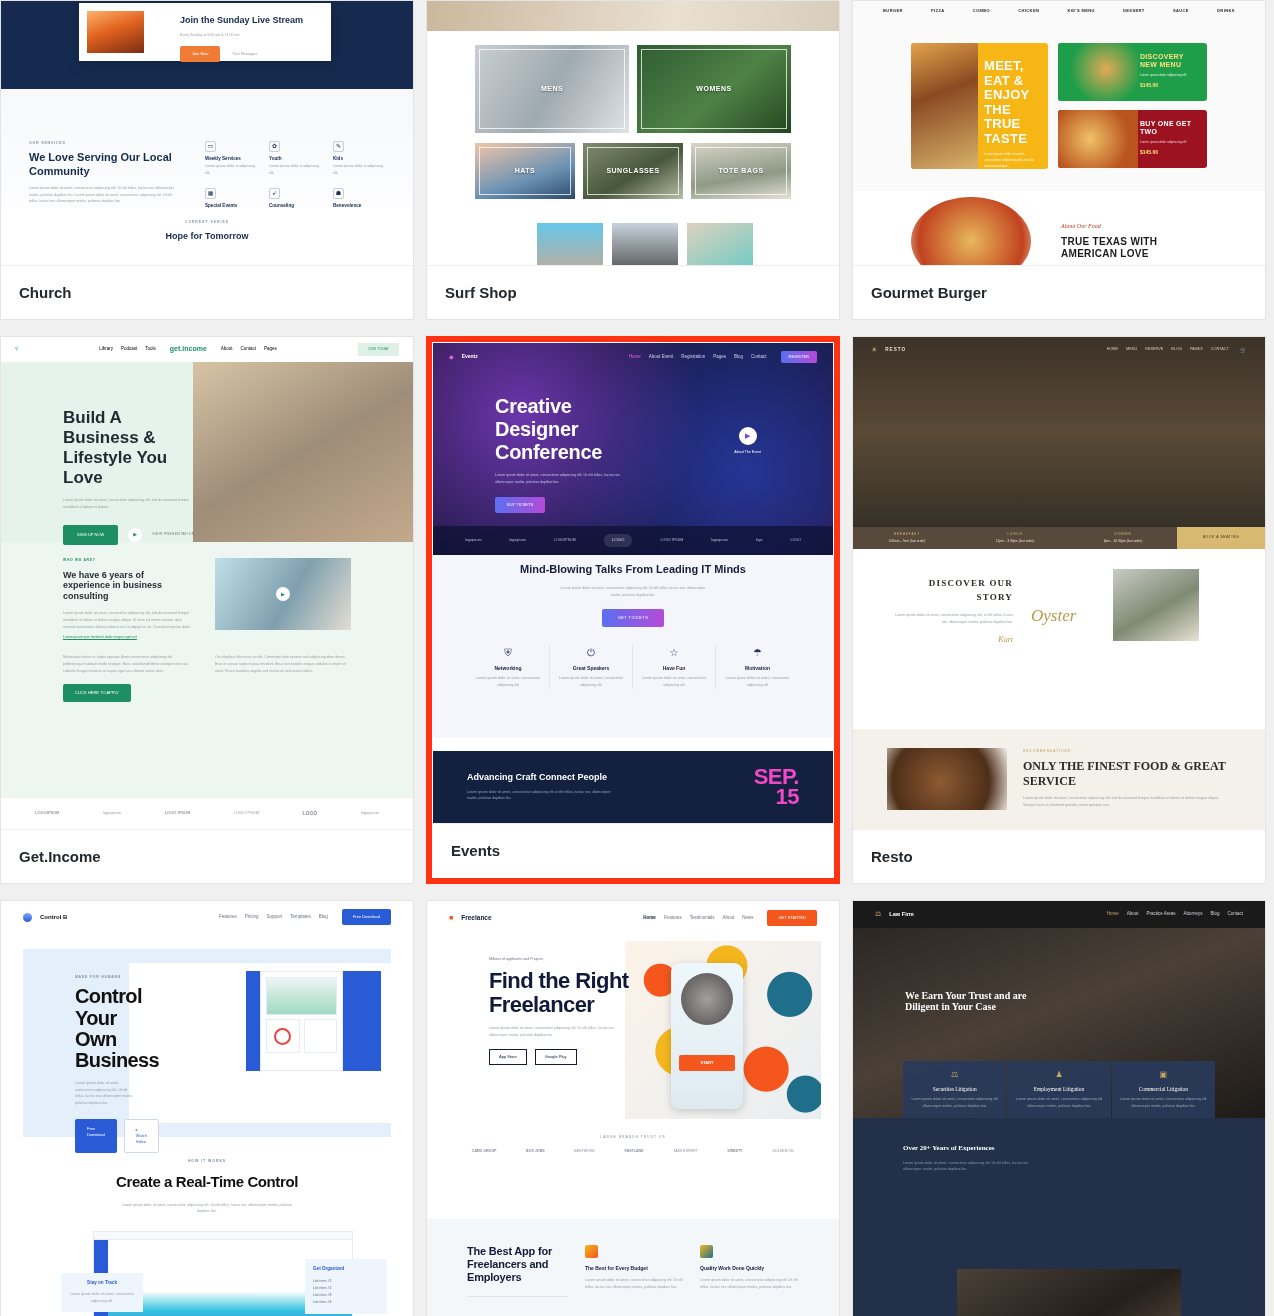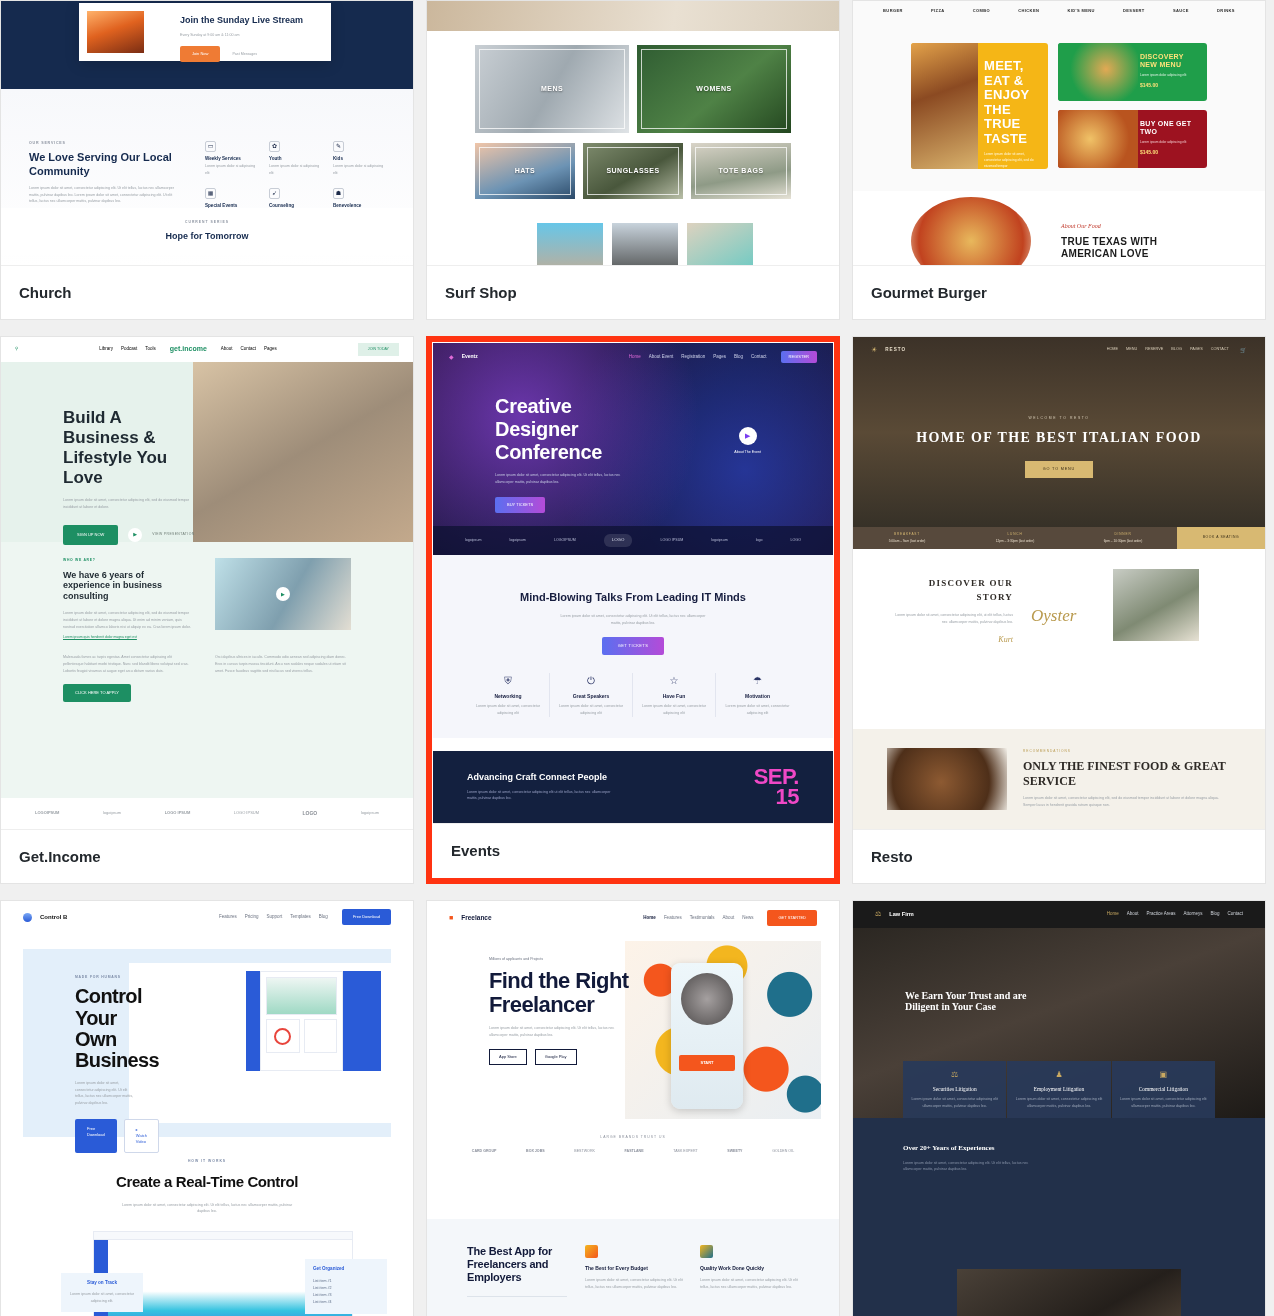--- a/index.html
+++ b/index.html
@@ -387,21 +387,21 @@
             <span style="font-size:3.6px;color:#b9bed8;">logoipsum</span>
             <span style="font-size:3.6px;color:#b9bed8;">logoipsum</span>
             <span style="font-size:3.6px;color:#b9bed8;">LOGOIPSUM</span>
             <span style="font-size:4.4px;color:#d8dbea;background:rgba(255,255,255,.12);padding:3px 8px;border-radius:6px;">LOGO</span>
             <span style="font-size:3.6px;color:#b9bed8;">LOGO IPSUM</span>
             <span style="font-size:3.6px;color:#b9bed8;">logoipsum</span>
             <span style="font-size:3.6px;color:#b9bed8;">logo</span>
             <span style="font-size:3.6px;color:#b9bed8;">LOGO</span>
           </div>
         </div>
-        <div class="mid" style="padding:36px 34px 0;height:183px;">
+        <div class="mid" style="padding:8px 34px 0;height:183px;">
           <h2>Mind-Blowing Talks From Leading IT Minds</h2>
           <div class="lorem" style="text-align:center;margin:9px auto 0;width:150px;">Lorem ipsum dolor sit amet, consectetur adipiscing elit. Ut elit tellus, luctus nec ullamcorper mattis, pulvinar dapibus leo.</div>
           <div style="text-align:center;margin:10px 0 18px;">
             <span class="btnpill grad" style="display:inline-block;padding:6px 16px;letter-spacing:.4px;">GET TICKETS</span>
           </div>
           <div class="feat">
             <div>
               <div style="font-size:10px;color:#2b3566;">⛨</div>
               <div class="ftitle">Networking</div>
               <div class="lorem">Lorem ipsum dolor sit amet, consectetur adipiscing elit</div>
@@ -446,25 +446,20 @@
             <span style="color:#d8b972;font-size:7px;">☀</span>
             <b style="font-size:4.6px;color:#e6dcc8;letter-spacing:1px;">RESTO</b>
             <span class="sp"></span>
             <span style="font-size:3.8px;">HOME</span>
             <span style="font-size:3.8px;">MENU</span>
             <span style="font-size:3.8px;">RESERVE</span>
             <span style="font-size:3.8px;">BLOG</span>
             <span style="font-size:3.8px;">PAGES</span>
             <span style="font-size:3.8px;">CONTACT</span>
             <span style="font-size:5px;color:#d8b972;margin-left:4px;">🛒</span>
-          </div>
-          <div style="padding:52px 30px 0;text-align:center;">
-            <div style="font-size:3.4px;letter-spacing:1.6px;color:#d8cdb8;">WELCOME TO RESTO</div>
-            <h1 style="margin-top:8px;">HOME OF THE BEST ITALIAN FOOD</h1>
-            <span class="gold" style="display:inline-block;margin-top:14px;padding:6px 18px;font-size:3.8px;letter-spacing:.8px;">GO TO MENU</span>
           </div>
           <div class="bar" style="position:absolute;left:0;right:0;bottom:0;height:22px;align-items:center;">
             <div style="flex:1;text-align:center;">
               <div style="font-size:3.2px;letter-spacing:.8px;color:#d8b972;">BREAKFAST</div>
               <div style="font-size:3.2px;margin-top:2px;">5:00am – 9am (last order)</div>
             </div>
             <div style="flex:1;text-align:center;">
               <div style="font-size:3.2px;letter-spacing:.8px;color:#d8b972;">LUNCH</div>
               <div style="font-size:3.2px;margin-top:2px;">12pm – 3:30pm (last order)</div>
             </div>

